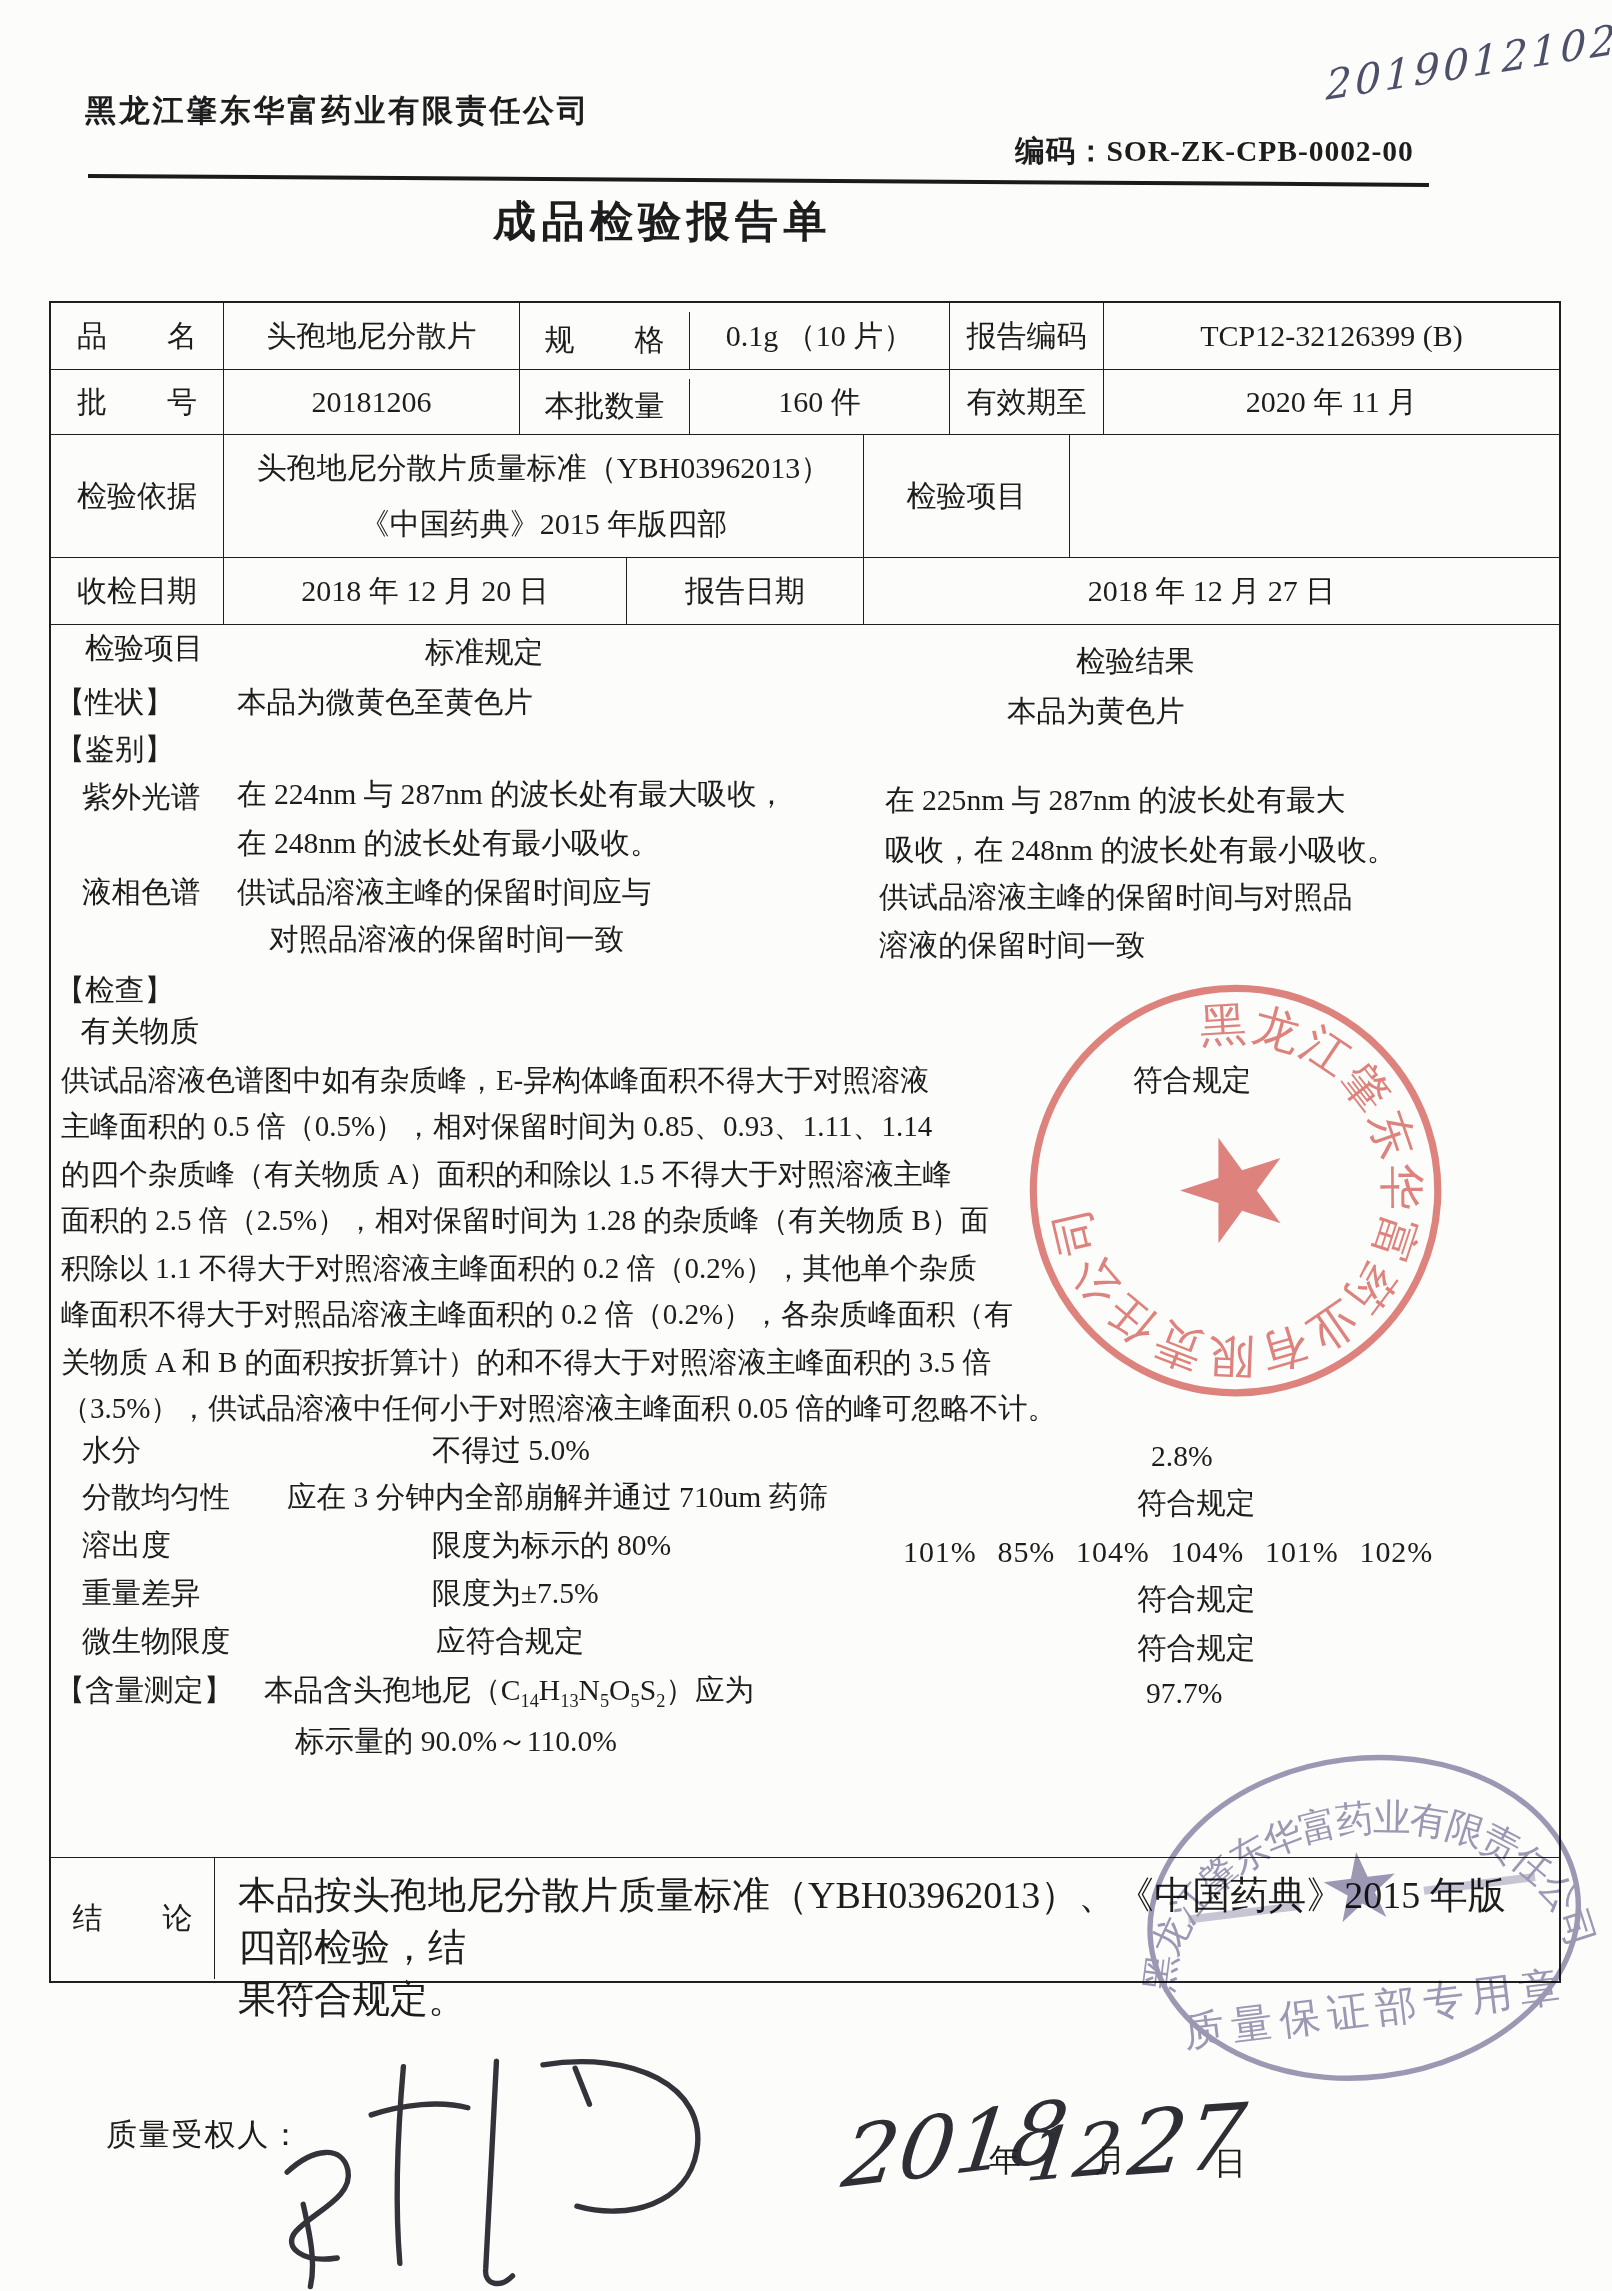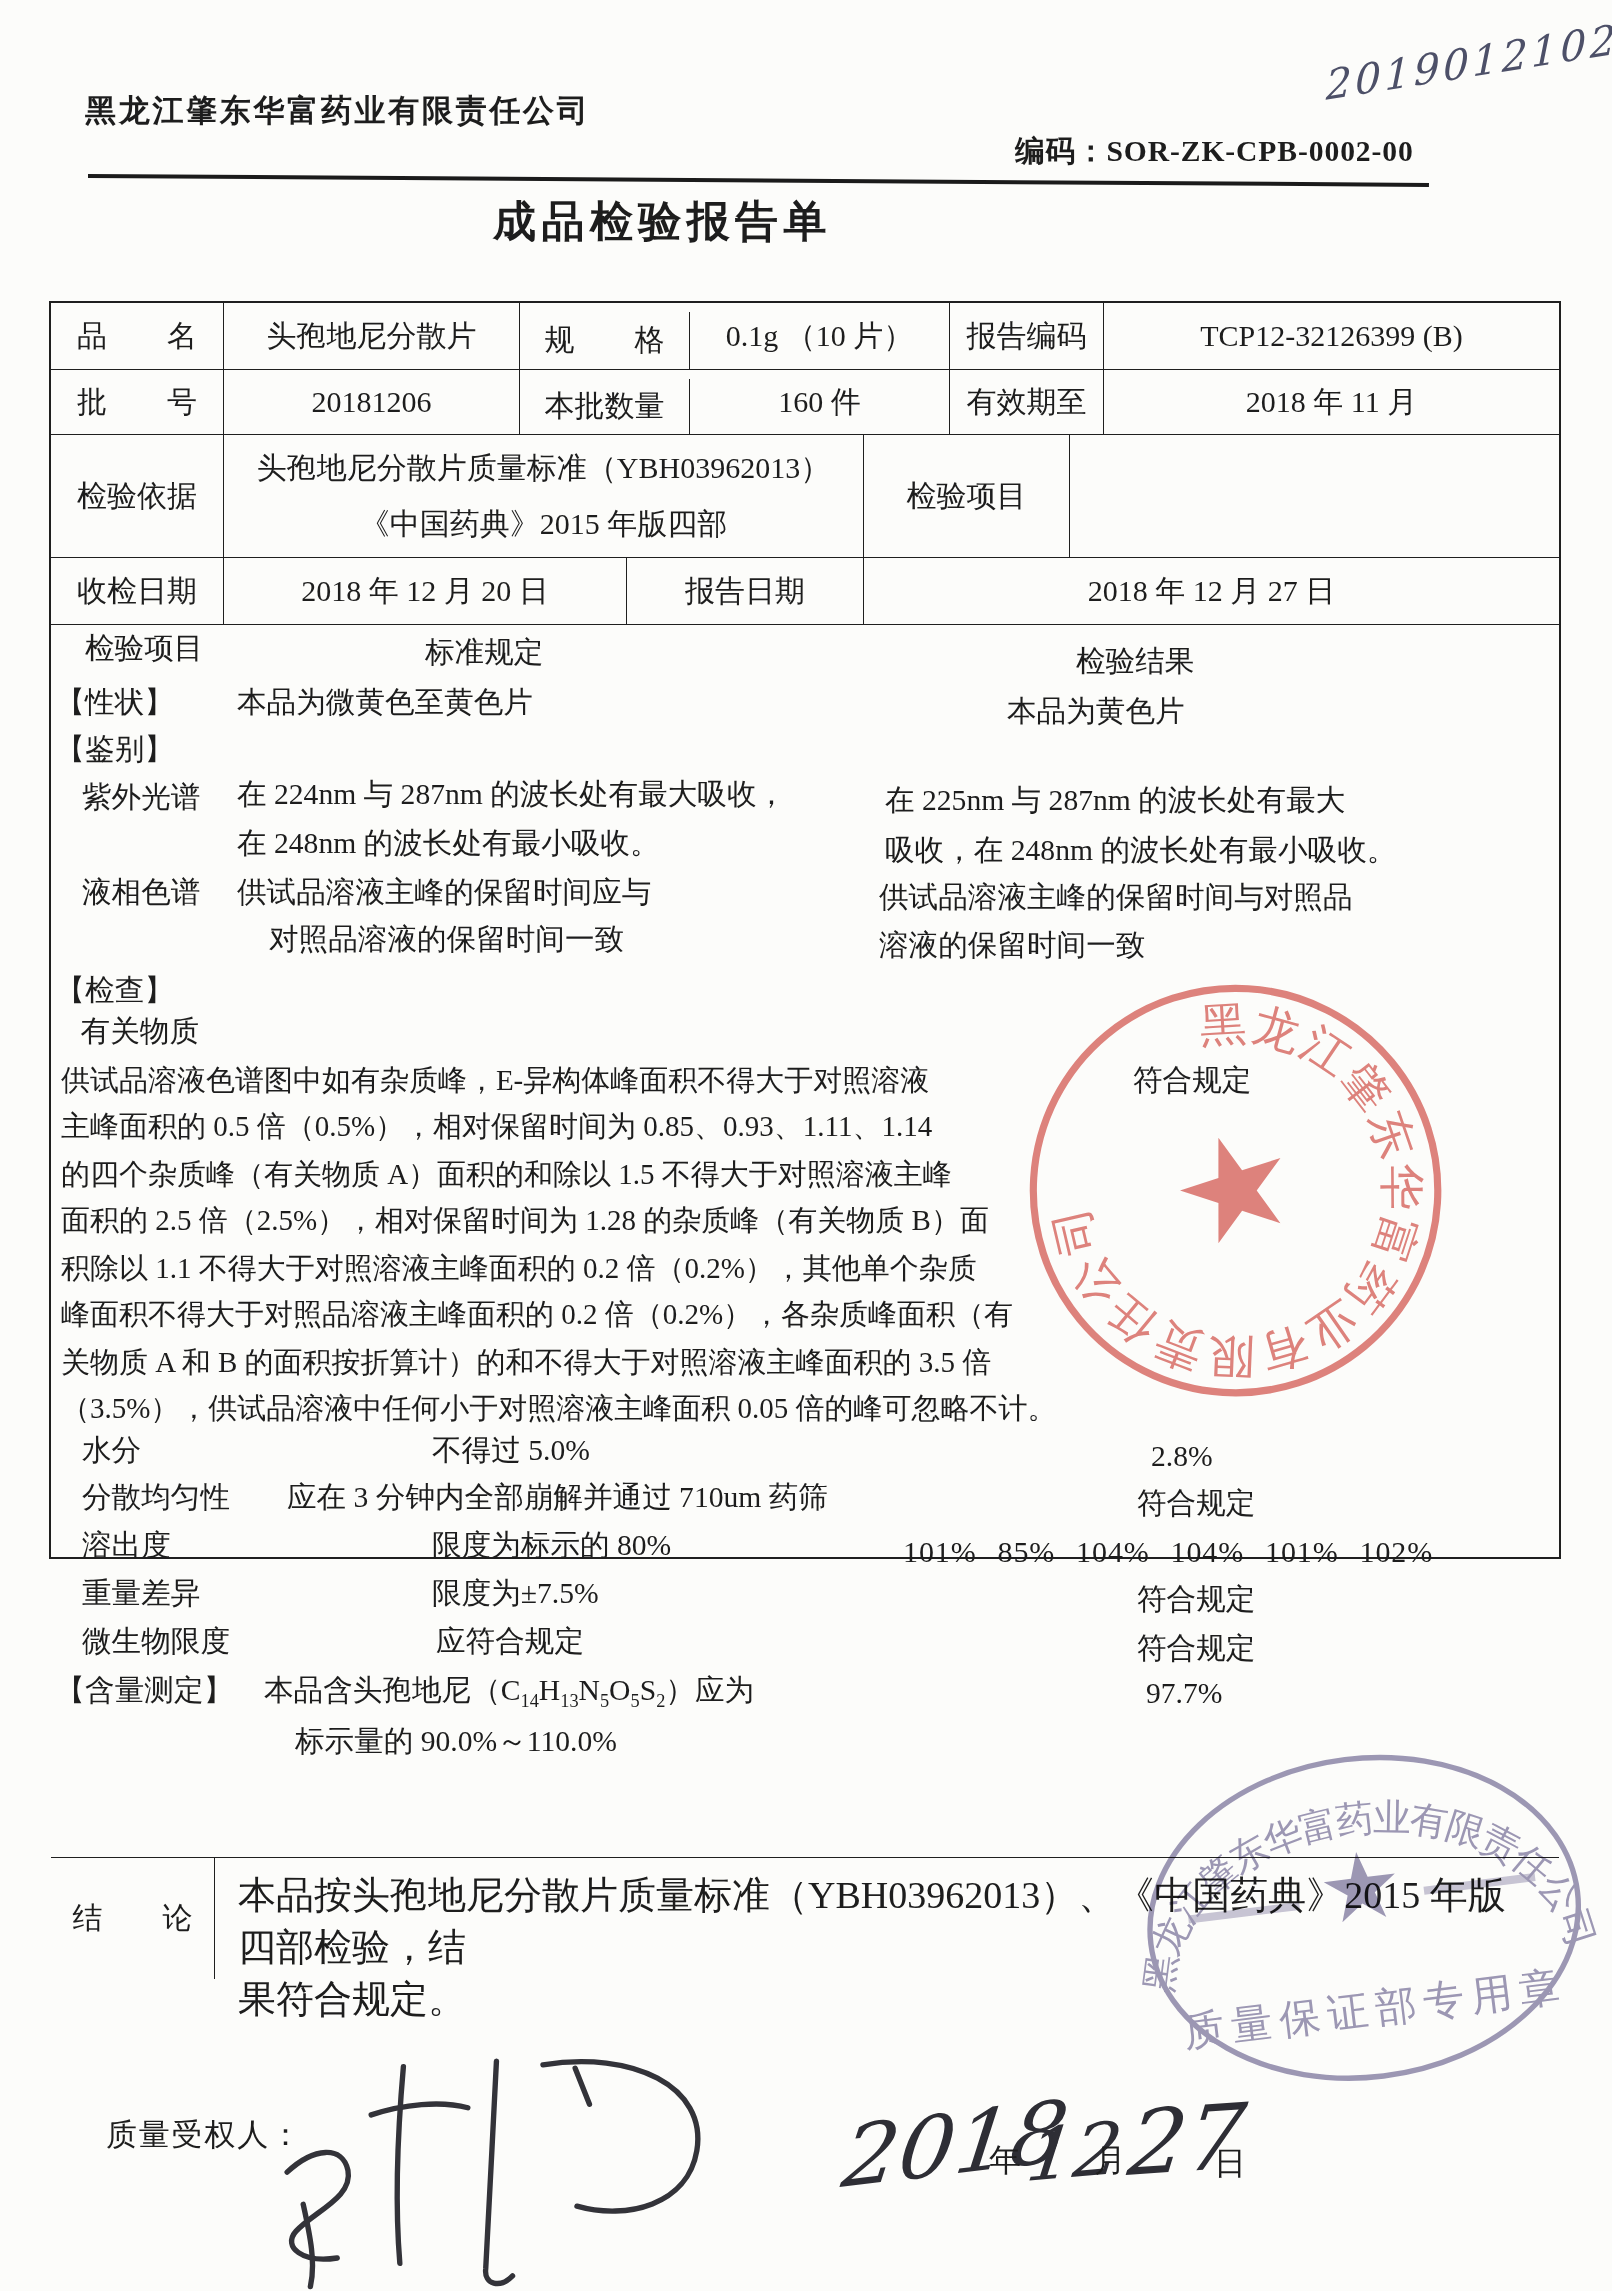--- a/index.html
+++ b/index.html
@@ -9,21 +9,21 @@
   .t{position:absolute;white-space:nowrap;font-size:29.6px;line-height:1.05;}
   .hand-code{position:absolute;left:1324px;top:36px;font-size:41px;font-style:italic;
              color:#4d5068;transform:rotate(-9deg) skewX(-10deg);letter-spacing:3.6px;
              font-family:"DejaVu Serif",serif;}
   .company{position:absolute;left:85px;top:90px;font-size:31px;font-weight:bold;letter-spacing:2.7px;}
   .doc-code{position:absolute;left:1015px;top:131px;font-size:29.6px;font-weight:bold;letter-spacing:0.9px;}
   .head-rule{position:absolute;left:88px;top:174px;width:1341px;height:3.6px;background:#1b1b1b;
              transform:rotate(0.38deg);transform-origin:left center;}
   .title{position:absolute;left:376px;top:193px;width:573px;text-align:center;
          font-size:43px;font-weight:bold;letter-spacing:5.4px;}
-  .table{position:absolute;left:49px;top:301px;width:1512px;height:1258px;
+  .table{position:absolute;left:49px;top:301px;width:1512px;height:1682px;
          border:2.7px solid #1f1f1f;box-sizing:border-box;}
   .trow{display:flex;border-bottom:1.8px solid #1f1f1f;box-sizing:border-box;}
   .cell{border-right:1.8px solid #1f1f1f;display:flex;align-items:center;justify-content:center;
         font-size:30px;box-sizing:border-box;flex-direction:column;}
   .cell.last{border-right:none;}
   .r12{height:67px;}
   .r2h{height:65px;}
   .r3h{height:123px;}
   .r4h{height:67px;}
   .w1{width:173px;}.w2{width:296px;}.w3{width:170px;margin-top:9px;}.w4{width:260px;}.w5{width:154px;}
@@ -65,21 +65,21 @@
       <div class="cell w5">报告编码</div>
       <div class="cell fill last">TCP12-32126399 (B)</div>
     </div>
 
     <div class="trow r2h">
       <div class="cell w1">批　　号</div>
       <div class="cell w2">20181206</div>
       <div class="cell w3">本批数量</div>
       <div class="cell w4">160 件</div>
       <div class="cell w5">有效期至</div>
-      <div class="cell fill last">2018 年 11 月</div>
+      <div class="cell fill last">2020 年 11 月</div>
     </div>
 
     <div class="trow r3h">
       <div class="cell w1">检验依据</div>
       <div class="cell w3v two-line">
         <div>头孢地尼分散片质量标准（YBH03962013）</div>
         <div>《中国药典》2015 年版四部</div>
       </div>
       <div class="cell w3l">检验项目</div>
     </div>

